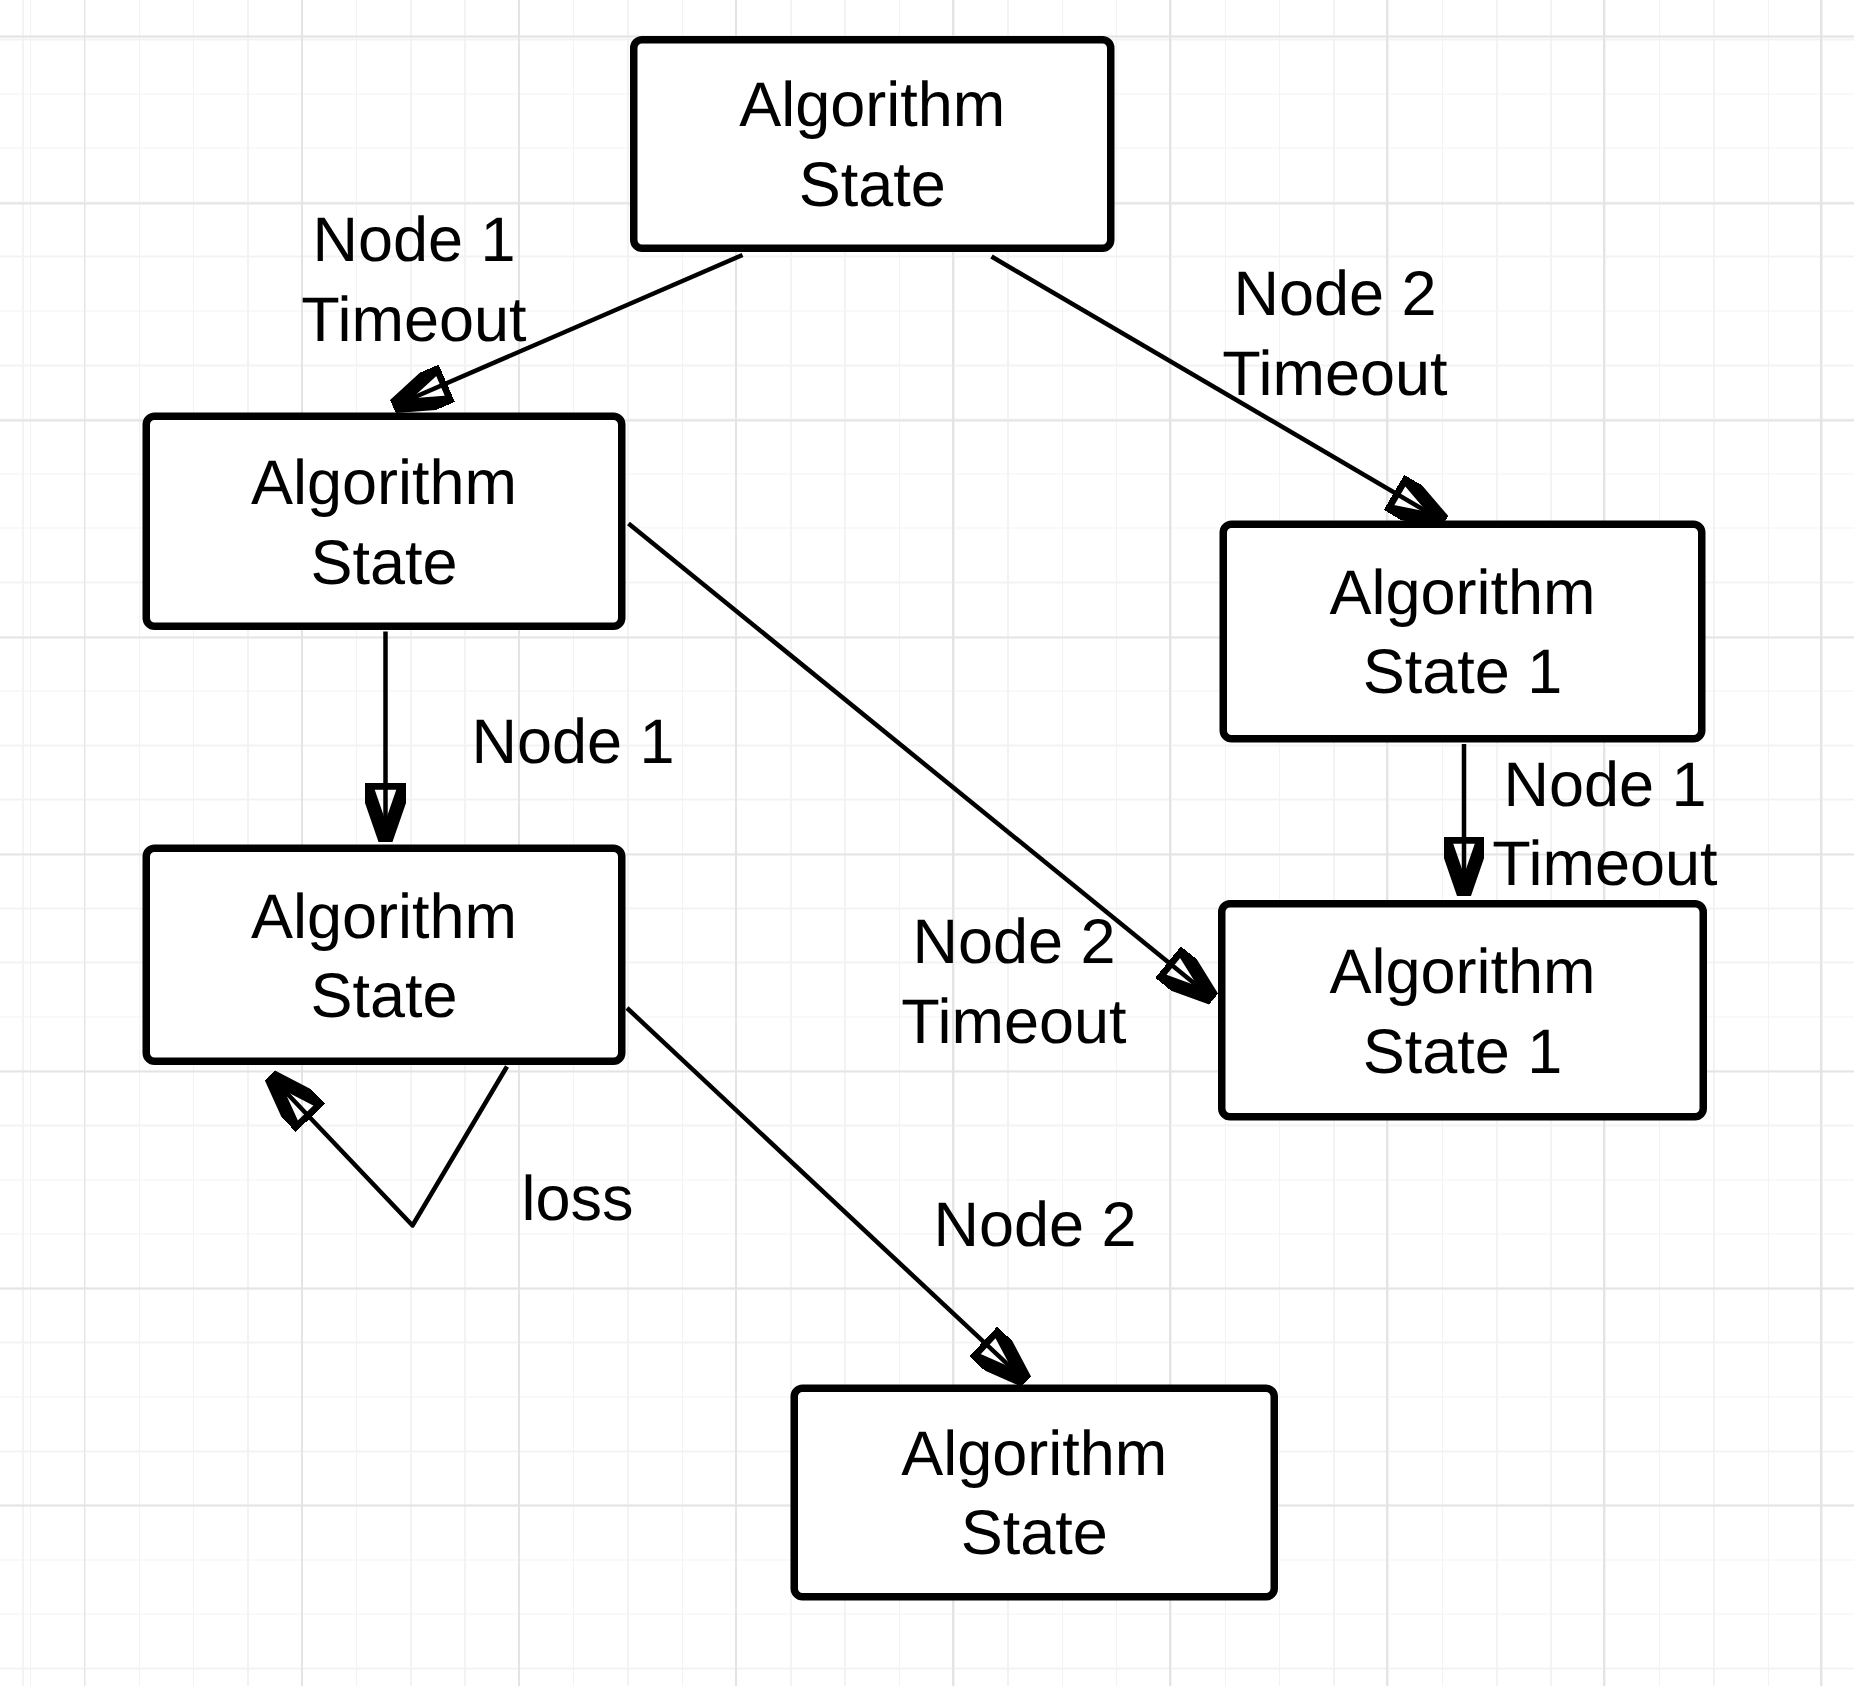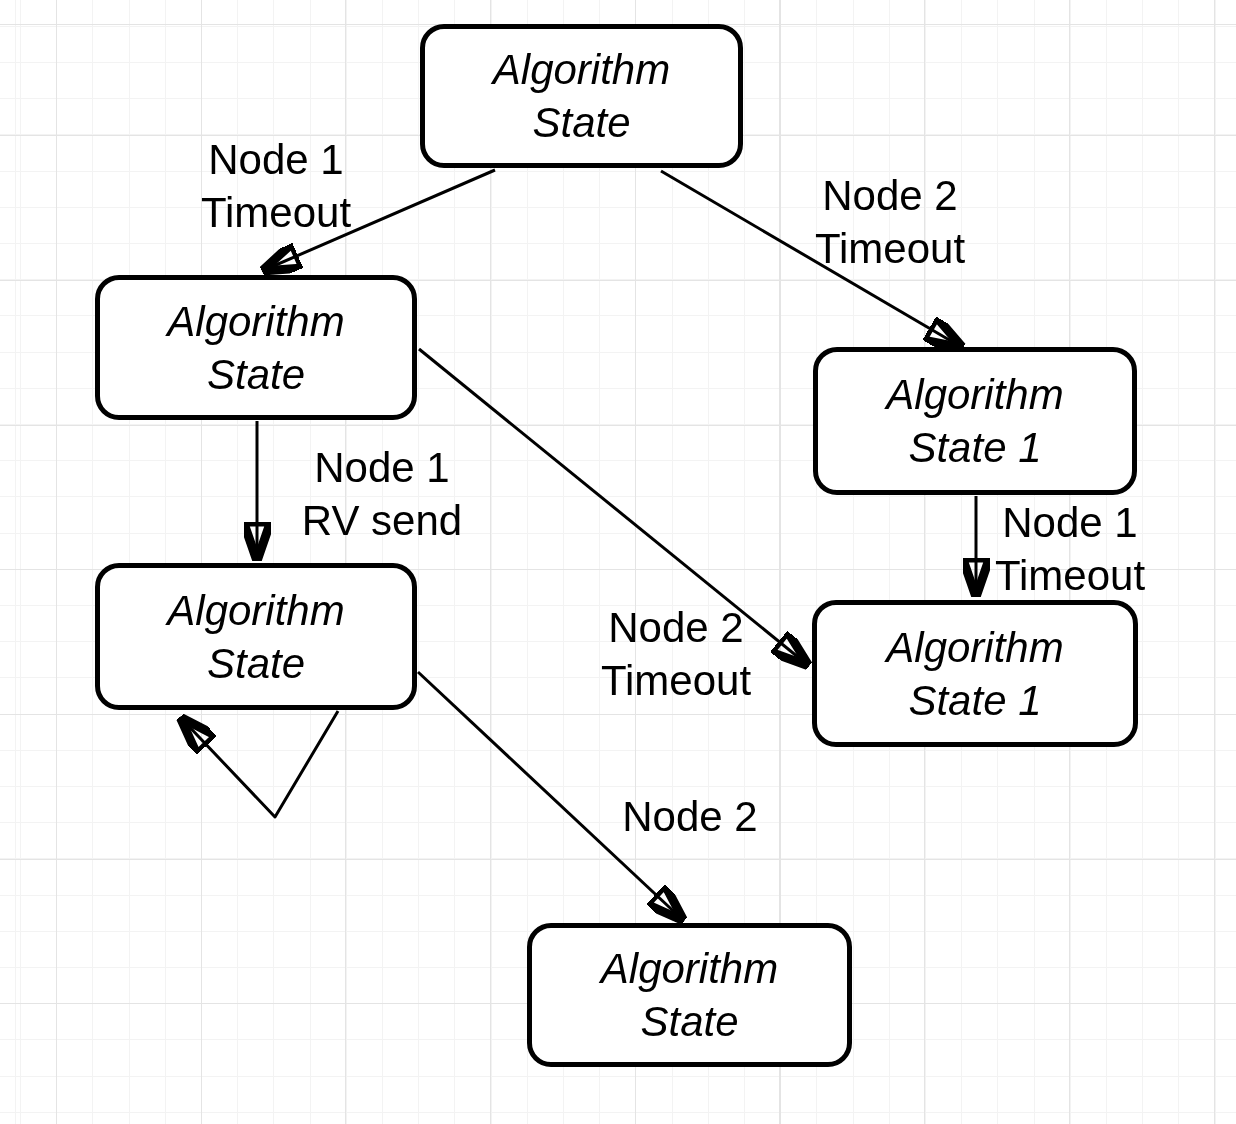--- a/index.html
+++ b/index.html
@@ -32,26 +32,25 @@
     stroke: #000000;
     stroke-width: 3;
     fill: none;
     stroke-linejoin: round;
   }
   .node {
     position: absolute;
     box-sizing: border-box;
     background: #ffffff;
     border: 5px solid #000000;
-    border-radius: 24px;
+    border-radius: 8px;
     display: flex;
     align-items: center;
     justify-content: center;
     text-align: center;
-    font-style: italic;
   }
   .node-label span,
   .edge-label span {
     display: block;
     font-size: 42px;
     line-height: 53px;
     white-space: nowrap;
   }
   .edge-label {
     position: absolute;
@@ -141,33 +140,33 @@
     <span>Timeout</span>
   </div>
 
   <div class="edge-label lbl-1">
     <span>Node 2</span>
     <span>Timeout</span>
   </div>
 
   <div class="edge-label lbl-2">
     <span>Node 1</span>
-    <span>RV send</span>
   </div>
 
   <div class="edge-label lbl-3">
     <span>Node 1</span>
     <span>Timeout</span>
   </div>
 
   <div class="edge-label lbl-4">
     <span>Node 2</span>
     <span>Timeout</span>
   </div>
 
   <div class="edge-label lbl-5">
+    <span>loss</span>
   </div>
 
   <div class="edge-label lbl-6">
     <span>Node 2</span>
   </div>
 
 </div>
 
 </body></html>

